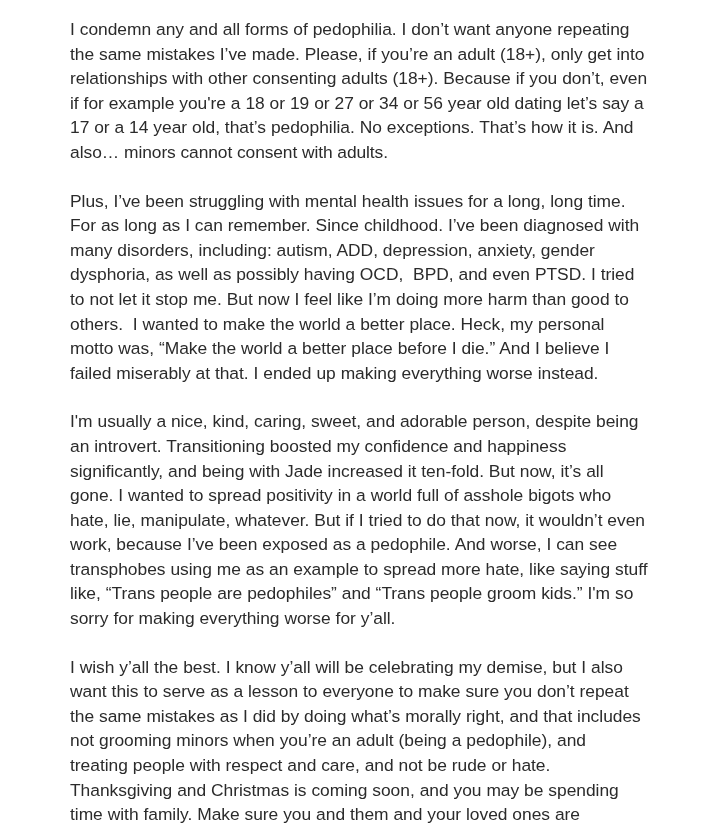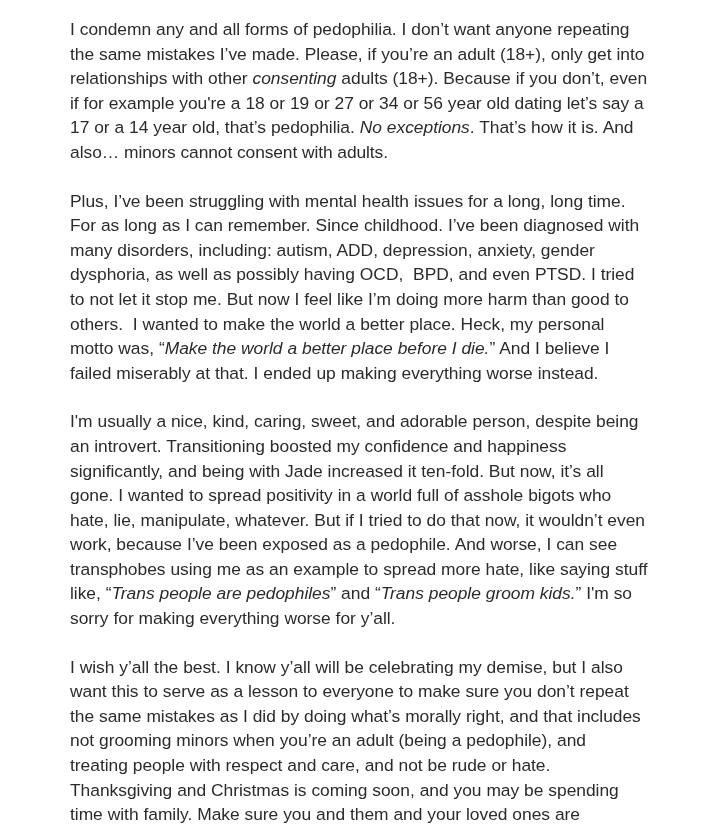--- a/index.html
+++ b/index.html
@@ -29,21 +29,20 @@
     text-align: left;
     letter-spacing: -0.02px;
     word-spacing: 0.1px;
     white-space: pre-wrap;
     color: #2b2b2b;
   }
   .para:last-child {
     margin-bottom: 8px;
   }
   .run-italic {
-    font-style: italic;
   }
   .run-bold {
     font-weight: 400;
     letter-spacing: -0.1px;
   }
   .run-regular {
     font-style: normal;
     font-weight: 400;
   }
 </style>

